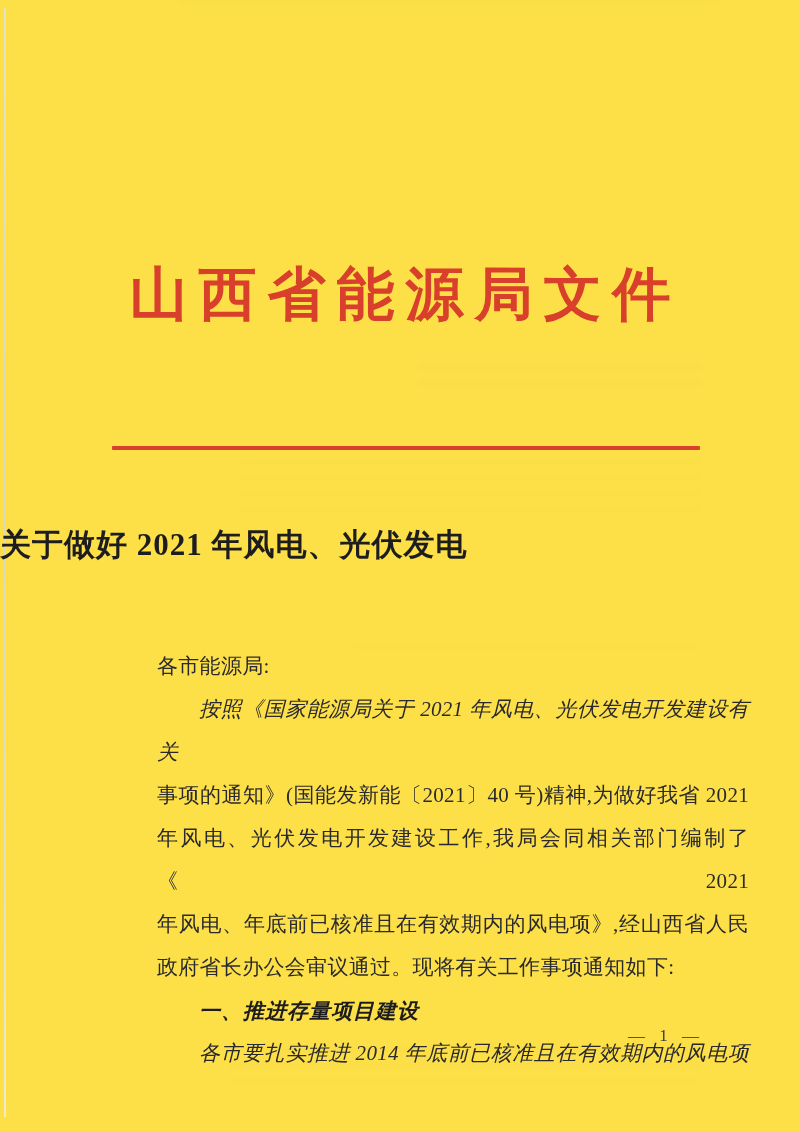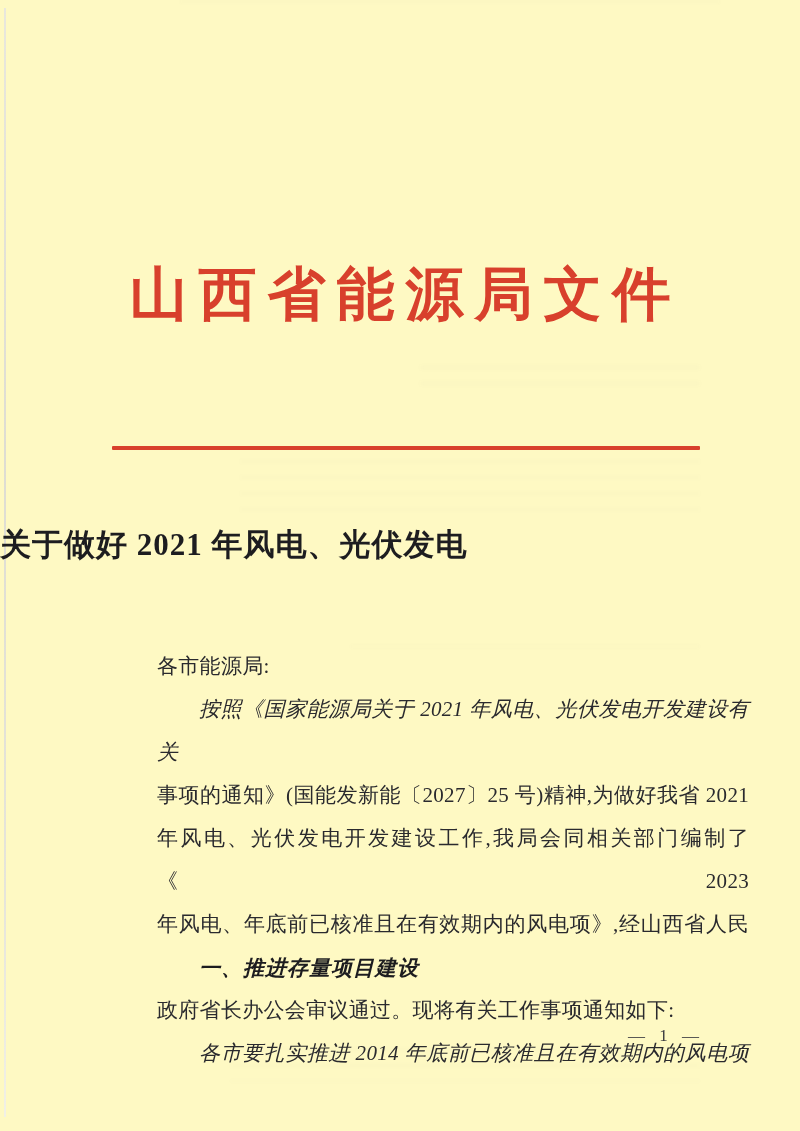--- a/index.html
+++ b/index.html
@@ -5,21 +5,21 @@
   * { margin: 0; padding: 0; box-sizing: border-box; }
   html, body { background: #ffffff; }
   body {
     width: 800px; height: 1131px;
     position: relative;
     font-family: "Liberation Serif", "DejaVu Serif", serif;
     overflow: hidden;
   }
   .page {
     position: absolute; inset: 0;
-    background: #fef9c3;
+    background: #fde047;
   }
   
   .edge-line {
     position: absolute; left: 4px; top: 8px; bottom: 14px; width: 2px;
     background: linear-gradient(to bottom, #e3e3e3, #d6d6d6 40%, #e0e0e0 80%, #eeeeee);
     opacity: .8;
   }
   
   .ghost {
     position: absolute;
@@ -103,23 +103,23 @@
 
   <div class="red-rule"></div>
 
   <div class="doc-title">
     <span class="ln">关于做好 2021 年风电、光伏发电</span>
   </div>
 
   <div class="body-block">
     <span class="ln">各市能源局:</span>
     <span class="ln indent fill">按照《国家能源局关于 2021 年风电、光伏发电开发建设有关</span>
-    <span class="ln fill">事项的通知》(国能发新能〔2027〕25 号)精神,为做好我省 2021</span>
-    <span class="ln fill">年风电、光伏发电开发建设工作,我局会同相关部门编制了《2023</span>
+    <span class="ln fill">事项的通知》(国能发新能〔2021〕40 号)精神,为做好我省 2021</span>
+    <span class="ln fill">年风电、光伏发电开发建设工作,我局会同相关部门编制了《2021</span>
     <span class="ln fill">年风电、年底前已核准且在有效期内的风电项》,经山西省人民</span>
+    <span class="ln">政府省长办公会审议通过。现将有关工作事项通知如下:</span>
     <span class="ln indent bold-heading">一、推进存量项目建设</span>
-    <span class="ln">政府省长办公会审议通过。现将有关工作事项通知如下:</span>
     <span class="ln indent fill">各市要扎实推进 2014 年底前已核准且在有效期内的风电项</span>
   </div>
 
   <div class="page-number">— 1 —</div>
 
 </div>
 
 </body></html>

